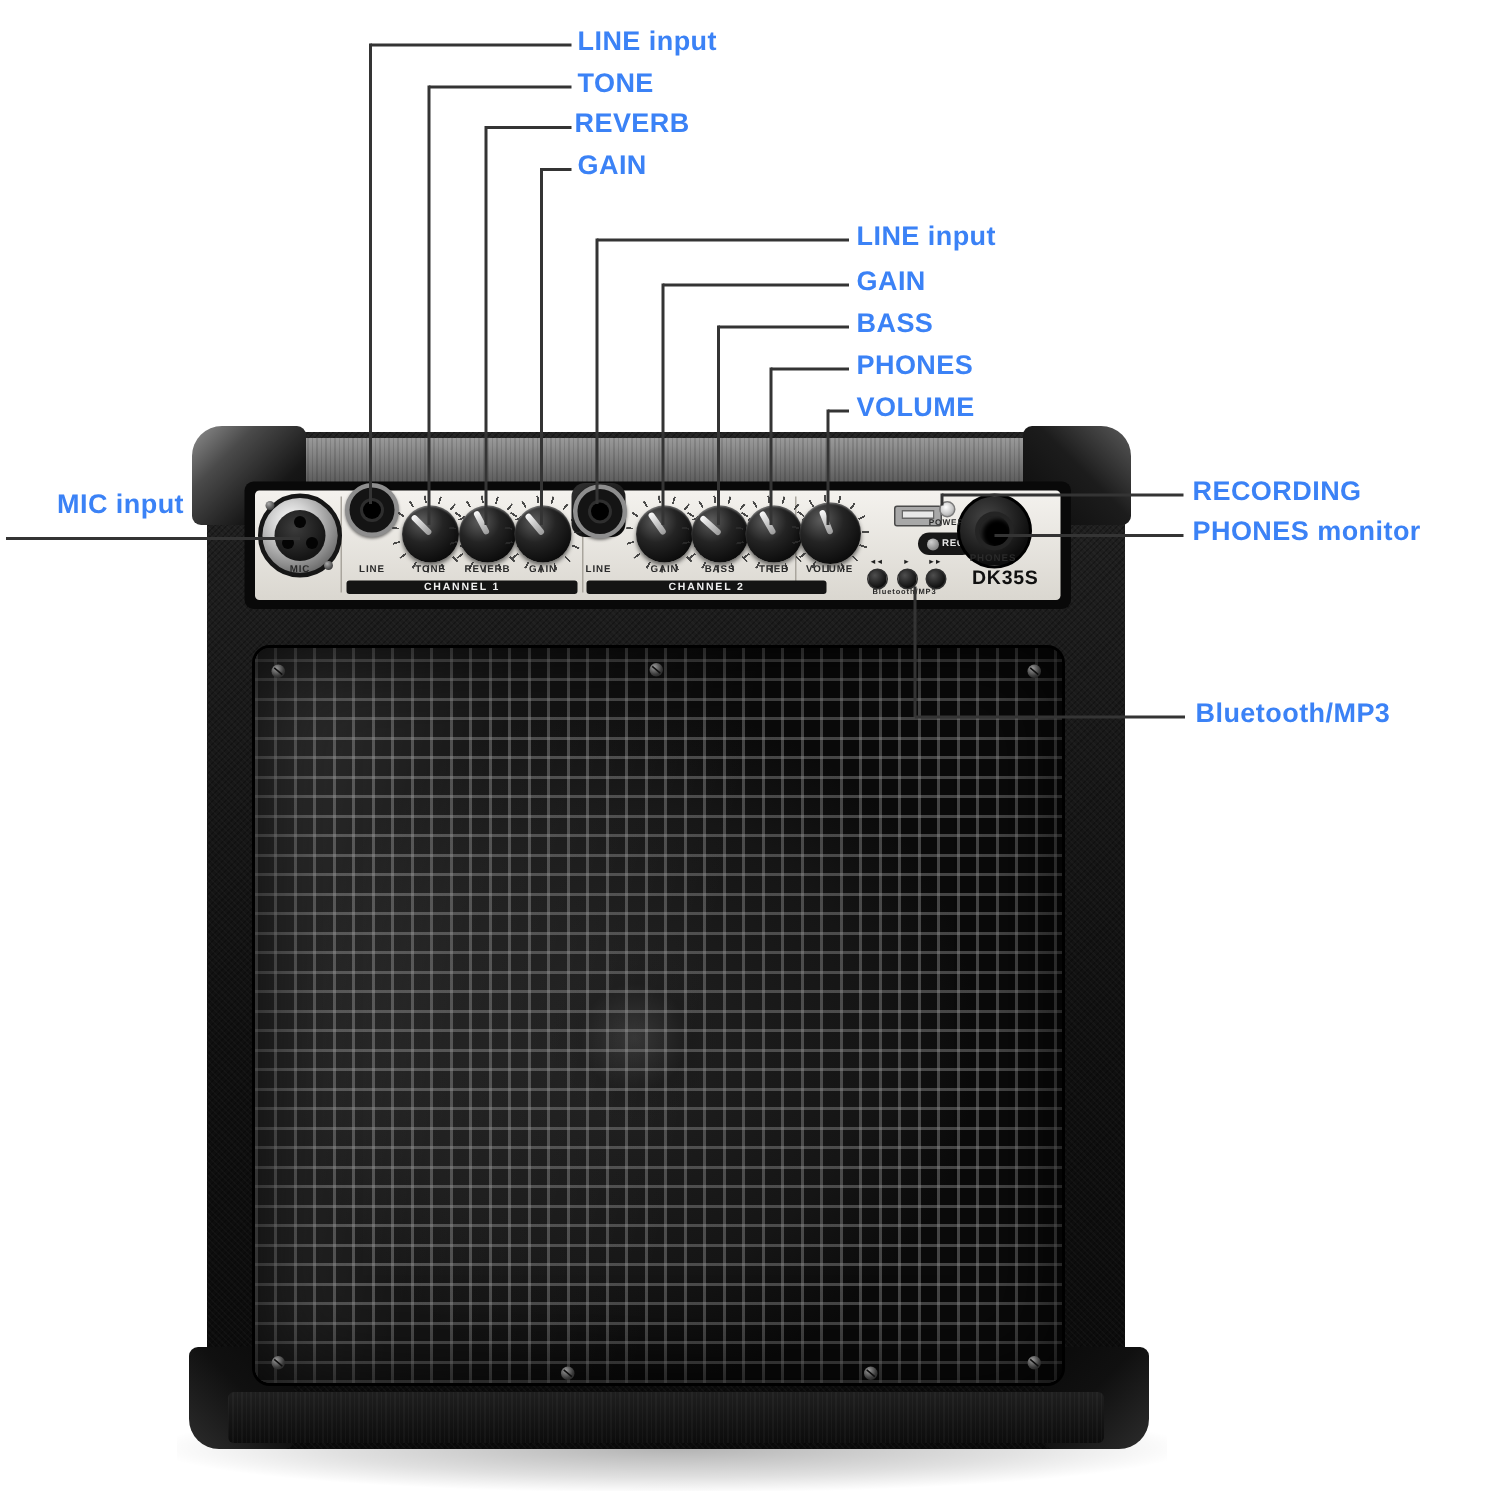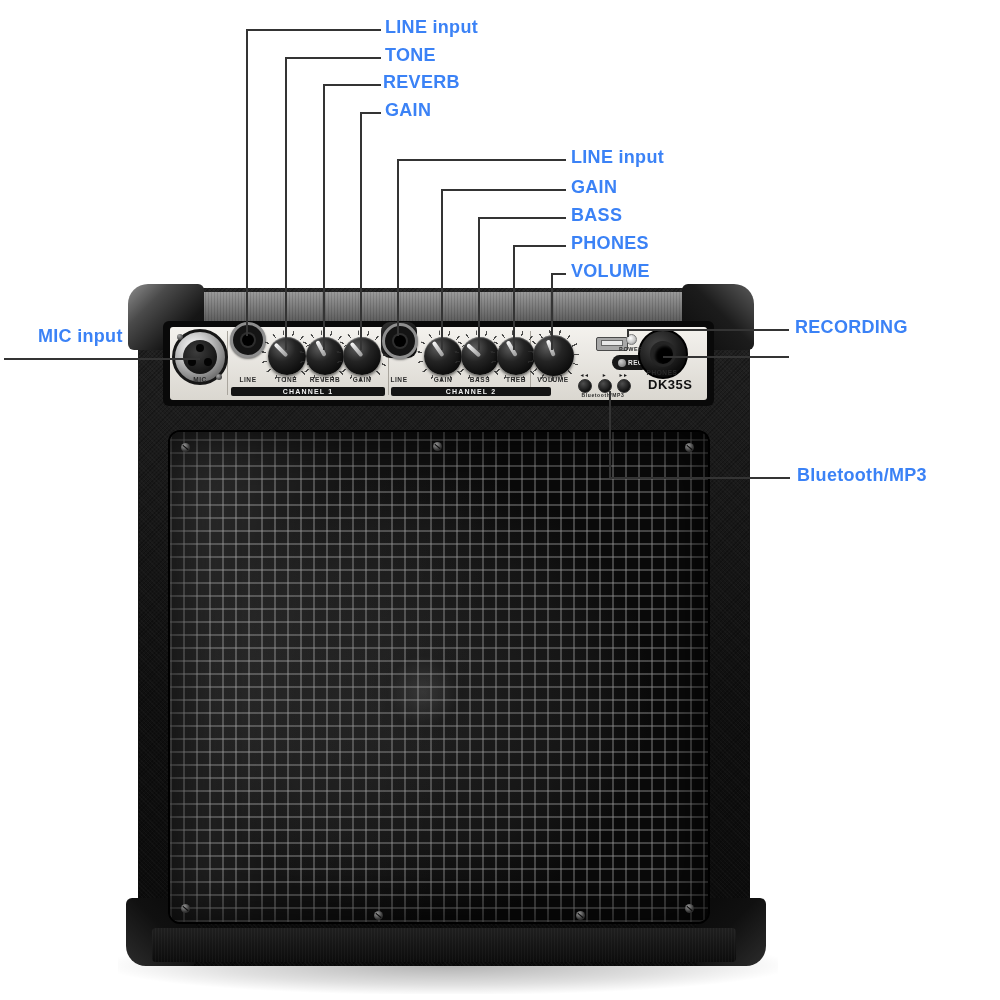--- a/index.html
+++ b/index.html
@@ -224,15 +224,16 @@
   <div class="cl" style="left:385px;top:45px;">TONE</div>
   <div class="cl" style="left:383px;top:72px;">REVERB</div>
   <div class="cl" style="left:385px;top:100px;">GAIN</div>
   <div class="cl" style="left:571px;top:147px;">LINE input</div>
   <div class="cl" style="left:571px;top:177px;">GAIN</div>
   <div class="cl" style="left:571px;top:205px;">BASS</div>
   <div class="cl" style="left:571px;top:233px;">PHONES</div>
   <div class="cl" style="left:571px;top:261px;">VOLUME</div>
   <div class="cl" style="left:2px;top:326px;margin-left:36px;">MIC input</div>
   <div class="cl" style="left:795px;top:317px;">RECORDING</div>
+  <div class="cl" style="left:795px;top:344px;">PHONES monitor</div>
   <div class="cl" style="left:797px;top:465px;">Bluetooth/MP3</div>
 
 </div>
 
 </body></html>

